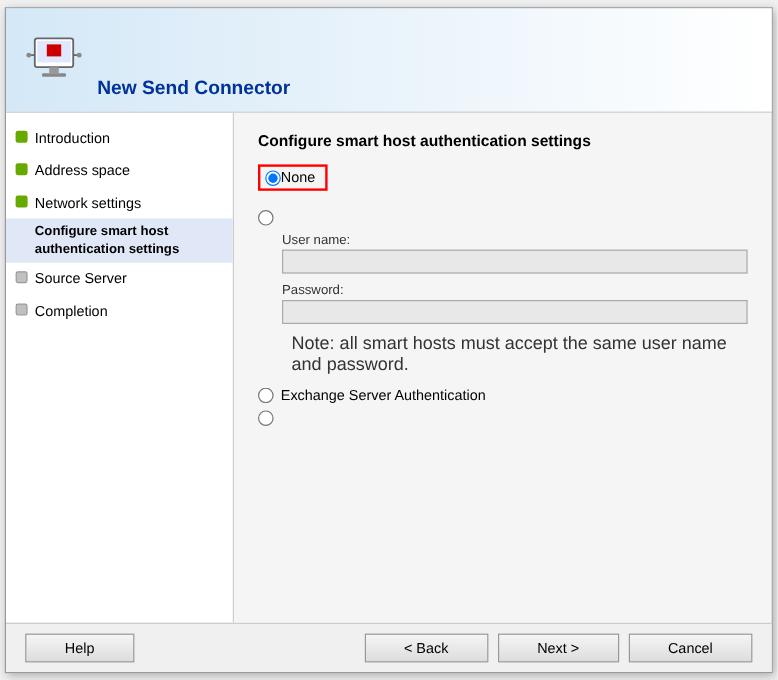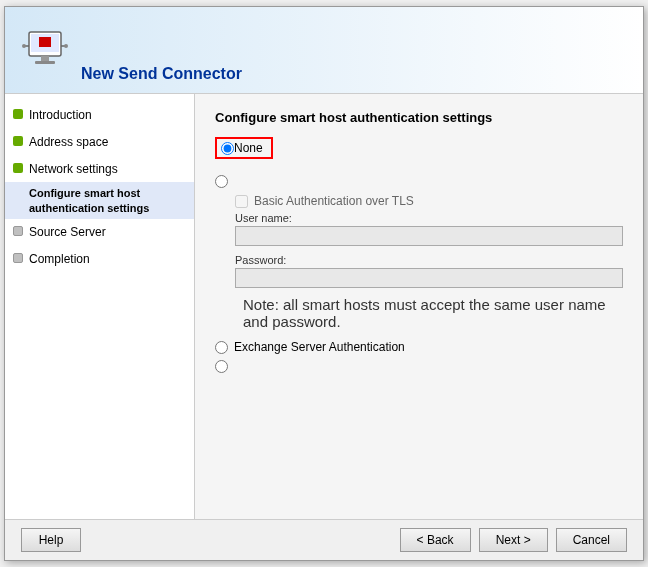--- a/index.html
+++ b/index.html
@@ -156,21 +156,21 @@
       display: flex;
       justify-content: space-between;
       align-items: center;
       background: #f0f0f0;
     }
     .footer-right {
       display: flex;
       gap: 8px;
     }
     .btn {
-      padding: 4px 16px;
+      padding: 4px 32px;
       border: 1px solid #999;
       background: linear-gradient(to bottom, #f5f5f5, #ddd);
       cursor: pointer;
       font-size: 12px;
       min-width: 60px;
     }
     .btn-next {
       min-width: 65px;
     }
   </style>
@@ -243,24 +243,20 @@
         <div class="none-row">
           <input type="radio" name="auth" checked="" style="">
           <label>None</label>
         </div>
       </div>
 
       <div class="option-row">
         <input type="radio" name="auth" style="">
       </div>
 
-      <div class="sub-option">
-        <input type="checkbox" disabled="" style="">
-        <label>Basic Authentication over TLS</label>
-      </div>
 
       <div class="field-group">
         <div class="field-label">User name:</div>
         <input type="text" class="field-input" disabled="" style="">
       </div>
 
       <div class="field-group">
         <div class="field-label">Password:</div>
         <input type="password" class="field-input" disabled="" style="">
       </div>

